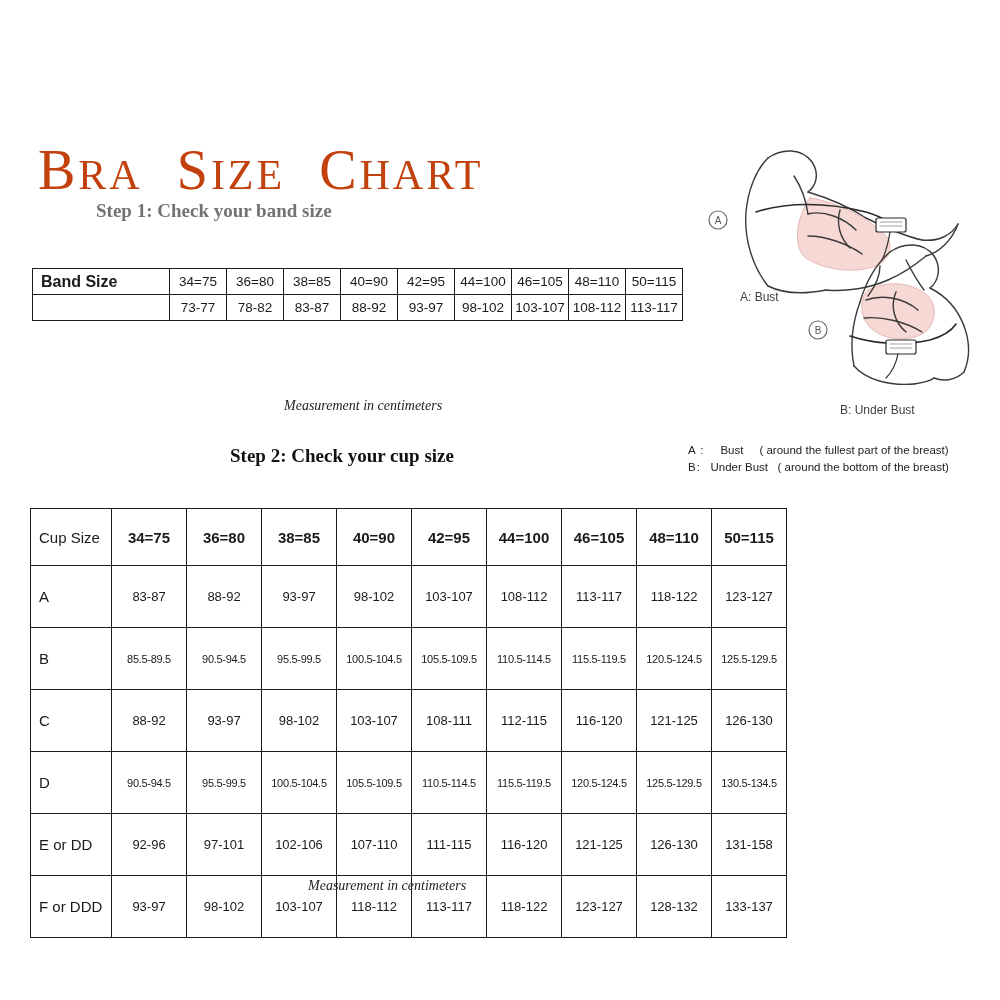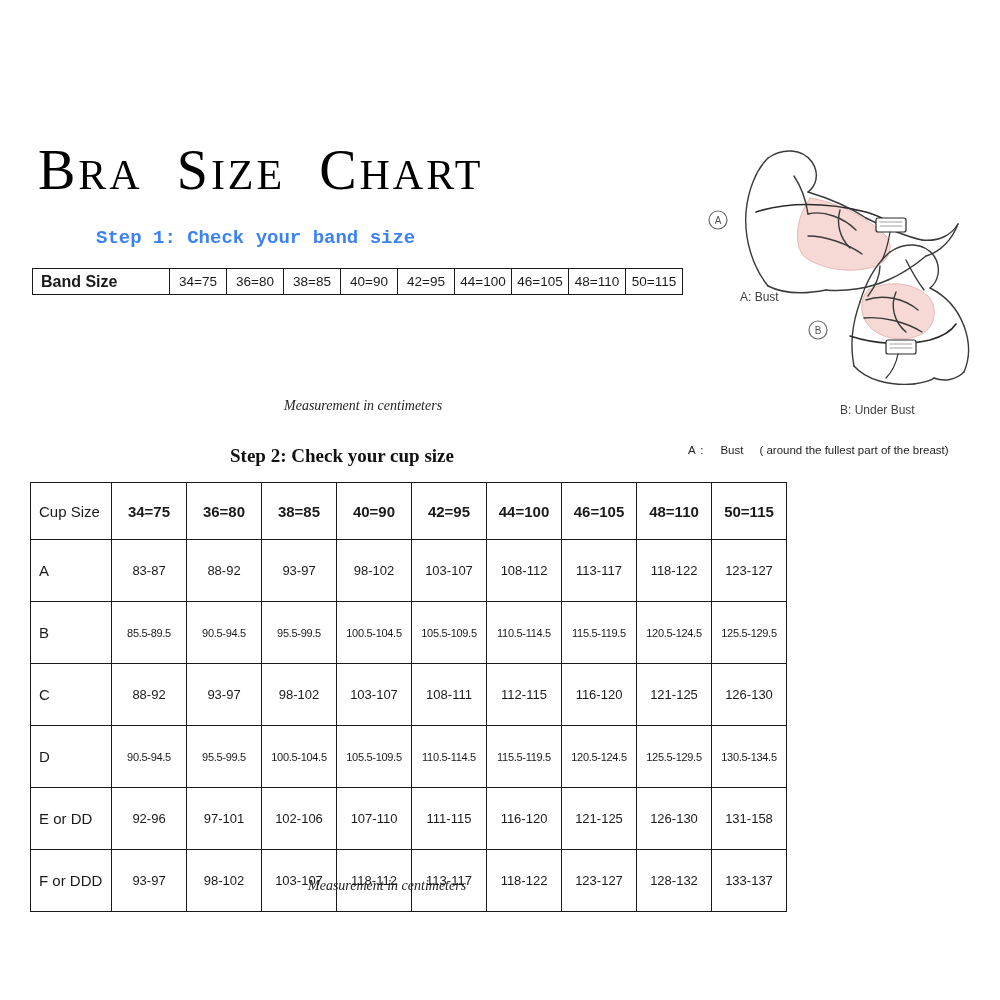--- a/index.html
+++ b/index.html
@@ -17,34 +17,34 @@
   }
 
   
   #title {
     position: absolute;
     left: 38px;
     top: 138px;
     font-family: "Liberation Serif", serif;
     font-size: 56px;
     letter-spacing: 3px;
-    color: #000000;
+    color: #c2410c;
     white-space: nowrap;
     text-align: right;
   }
   #title .cap { font-size: 56px; }
 
   #step1 {
     position: absolute;
     left: 96px;
-    top: 227px;
-    font-family: Liberation Mono, monospace;
+    top: 200px;
+    font-family: Liberation Serif, serif;
     font-weight: bold;
     font-size: 19px;
-    color: #3b82f6;
+    color: #737373;
   }
 
   
   #band-table-wrap {
     position: absolute;
     left: 32px;
     top: 268px;
   }
   table.grid {
     border-collapse: collapse;
@@ -99,21 +99,21 @@
     font-weight: bold;
     font-size: 19px;
     color: #111;
     margin-top: 12px;
   }
 
   
   #cup-table-wrap {
     position: absolute;
     left: 30px;
-    top: 482px;
+    top: 508px;
   }
   #cup-table td {
     height: 61px;
     width: 74px;
     font-size: 13px;
     text-align: center;
   }
   #cup-table td.rowhead {
     width: 72px;
     text-align: left;
@@ -188,20 +188,32 @@
         <td class="label" rowspan="1">Band Size</td>
         <td class="val hdr">34=75</td>
         <td class="val hdr">36=80</td>
         <td class="val hdr">38=85</td>
         <td class="val hdr">40=90</td>
         <td class="val hdr">42=95</td>
         <td class="val hdr">44=100</td>
         <td class="val hdr">46=105</td>
         <td class="val hdr">48=110</td>
         <td class="val hdr">50=115</td>
+      </tr>
+      <tr>
+        <td class="label blank"></td>
+        <td class="val">73-77</td>
+        <td class="val">78-82</td>
+        <td class="val">83-87</td>
+        <td class="val">88-92</td>
+        <td class="val">93-97</td>
+        <td class="val">98-102</td>
+        <td class="val">103-107</td>
+        <td class="val">108-112</td>
+        <td class="val">113-117</td>
       </tr>
     </tbody>
   </table>
 </div>
 
 <div id="measure1">Measurement in centimeters</div>
 <div id="step2">Step 2: Check your cup size</div>
 
 <div id="cup-table-wrap">
   <table class="grid" id="cup-table">
@@ -374,13 +386,20 @@
 <div class="illus-cap" id="cap-under">B: Under Bust</div>
 
 <div id="legend">
   <div>
     <span class="lbl">A :</span>
     &nbsp;&nbsp;&nbsp;
     <span>Bust</span>
     &nbsp;&nbsp;&nbsp;
     <span>( around the fullest part of the breast)</span>
   </div>
+  <div>
+    <span class="lbl">B:</span>
+    &nbsp;
+    <span>Under  Bust</span>
+    &nbsp;
+    <span>( around the bottom of the breast)</span>
+  </div>
 </div>
 
 </body></html>

